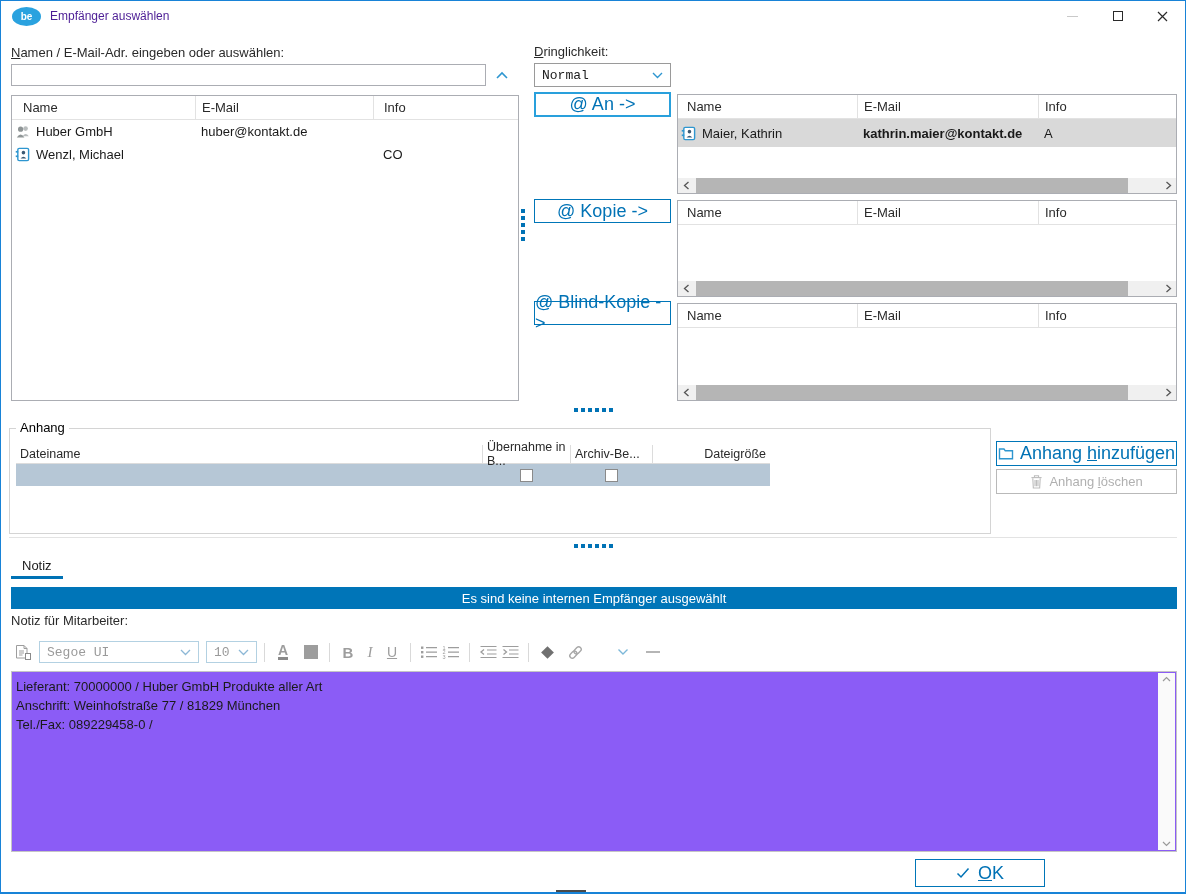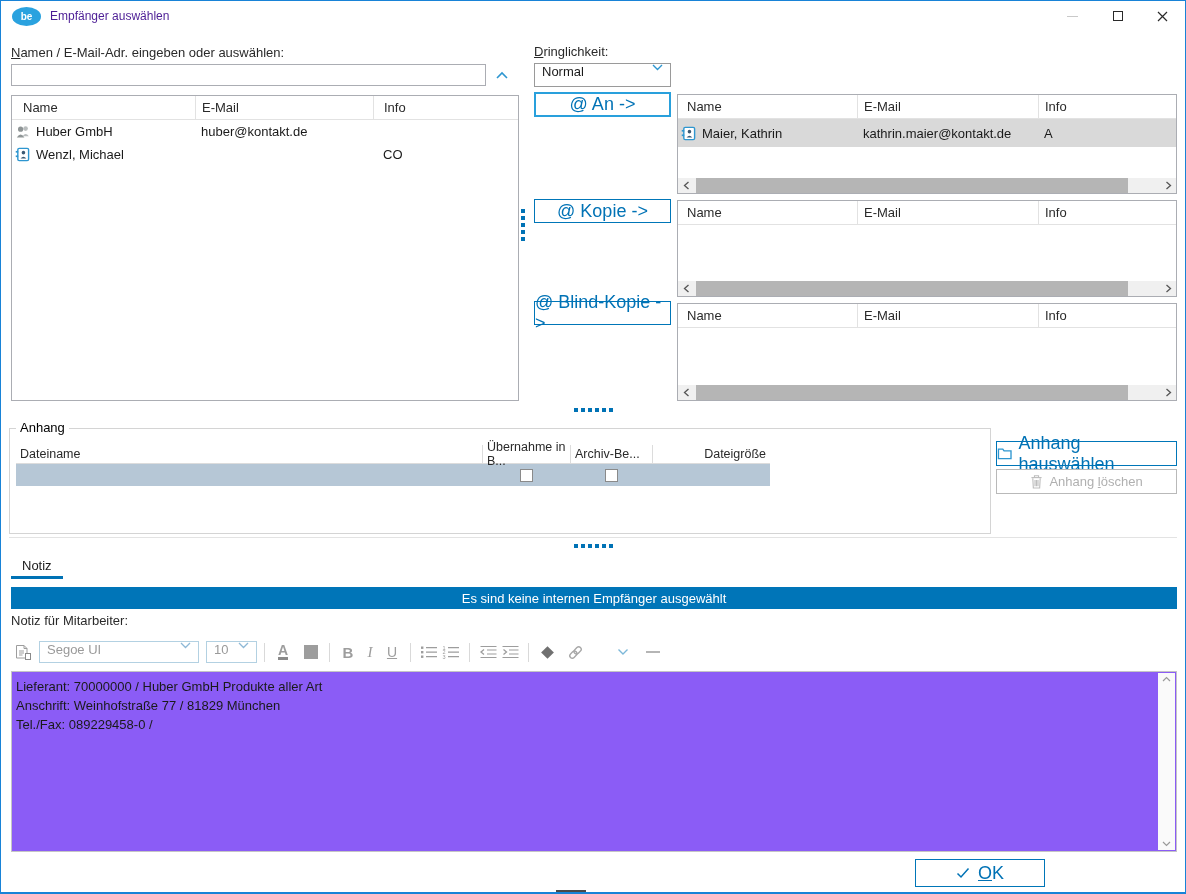--- a/index.html
+++ b/index.html
@@ -35,21 +35,21 @@
   .hscroll{position:absolute;left:0;right:0;bottom:0;height:15px;background:#f0f0f0;display:flex;align-items:center;}
   .harrow{width:16px;height:15px;display:flex;align-items:center;justify-content:center;flex:none;}
   .hthumb{height:15px;background:#b5b5b5;flex:none;}
   
   .bluebtn{position:absolute;background:#fff;border:1px solid #0076b8;color:#0072b5;
     display:flex;align-items:center;justify-content:center;font-size:18px;cursor:default;}
   .bluebtn.focus{border:2px solid #29a0dc;}
   .greybtn{position:absolute;background:#fff;border:1px solid #b9b9b9;color:#b0b0b0;
     display:flex;align-items:center;justify-content:center;font-size:13px;}
   
-  .dd{display:flex;background:#fff;border:1px solid #9a9a9a;padding:0 7px;height:24px;}
+  .dd{display:flex;align-items:center;background:#fff;border:1px solid #9a9a9a;padding:0 7px;height:24px;font-family:Liberation Mono, monospace;}
   .dd .ddv{flex:1;overflow:hidden;white-space:nowrap;}
   .dd.dis{border:1px solid #b3d1e2;color:#9a9a9a;height:22px;}
   
   .gbox{position:absolute;border:1px solid #d4d4d4;}
   .gleg{position:absolute;top:-9px;left:6px;background:#fff;padding:0 4px;color:#000;}
   
   .ath{display:flex;height:19px;align-items:stretch;border-bottom:1px solid #dcdcdc;font-size:12.5px;color:#2a2a2a;}
   .ath .th + .th{border-left:1px solid #dcdcdc;}
   .atrow{display:flex;height:22px;align-items:center;background:#b6c7d6;}
   .cb{width:13px;height:13px;background:#fff;border:1px solid #8a8a8a;display:inline-block;}
@@ -185,21 +185,21 @@
           <svg width="15" height="15" viewBox="0 0 16 16">
               <rect x="3" y="1.5" width="11.5" height="13" rx="1.5" fill="#fff" stroke="#2e96d0" stroke-width="1.5"></rect>
               <rect x="0.8" y="4.2" width="2.6" height="1.8" fill="#2e96d0"></rect>
               <rect x="0.8" y="9" width="2.6" height="1.8" fill="#2e96d0"></rect>
               <circle cx="9" cy="6" r="1.9" fill="#3c5a74"></circle>
               <path d="M5.9 12.2 q3.1-3.8 6.2 0 z" fill="#3c5a74"></path>
             </svg>
         </span>
         <span>Maier, Kathrin</span>
       </div>
-      <div class="cellpad" style="width:181px;padding-left:6px;">kathrin.maier@kontakt.de</div>
+      <div class="cellpad" style="width:181px;padding-left:6px;font-weight:bold;">kathrin.maier@kontakt.de</div>
       <div class="cellpad" style="flex:1;padding-left:6px;">A</div>
     </div>
     <div class="hscroll">
       <div class="harrow">
           <svg width="7" height="9" viewBox="0 0 7 9">
             <path d="M5.5 1 L1.5 4.5 L5.5 8" fill="none" stroke="#555" stroke-width="1.3"></path>
           </svg>
         </div>
       <div class="hthumb" style="width:432px;margin-left:2px;"></div>
       <div class="harrow" style="margin-left:auto;">
@@ -279,21 +279,21 @@
             <span class="cb"></span>
           </div>
         <div style="flex:1;"></div>
       </div>
     </div>
   </div>
   <div class="bluebtn" style="left:995px;top:440px;width:181px;height:25px;">
     <svg width="16" height="13" viewBox="0 0 16 13" style="margin-right:6px;">
         <path d="M1.5 2 h4.5 l1.3 1.8 h7.2 v8 h-13 z" fill="none" stroke="#2e96d0" stroke-width="1.4"></path>
       </svg>
-    <span><span>Anhang </span><span class="ak">h</span><span>auswählen</span></span>
+    <span><span>Anhang </span><span class="ak">h</span><span>inzufügen</span></span>
   </div>
   <div class="greybtn" style="left:995px;top:468px;width:181px;height:25px;">
     <svg width="13" height="15" viewBox="0 0 14 16" style="margin-right:6px;">
         <g fill="none" stroke="#bdbdbd" stroke-width="1.2">
           <path d="M1.5 3.8 h11"></path>
           <path d="M4.8 3.8 v-2 h4.4 v2"></path>
           <path d="M3 4.5 l.6 10.5 h6.8 l.6-10.5"></path>
           <path d="M5.4 6.5 v6.5 M7 6.5 v6.5 M8.6 6.5 v6.5"></path>
         </g>
       </svg>

